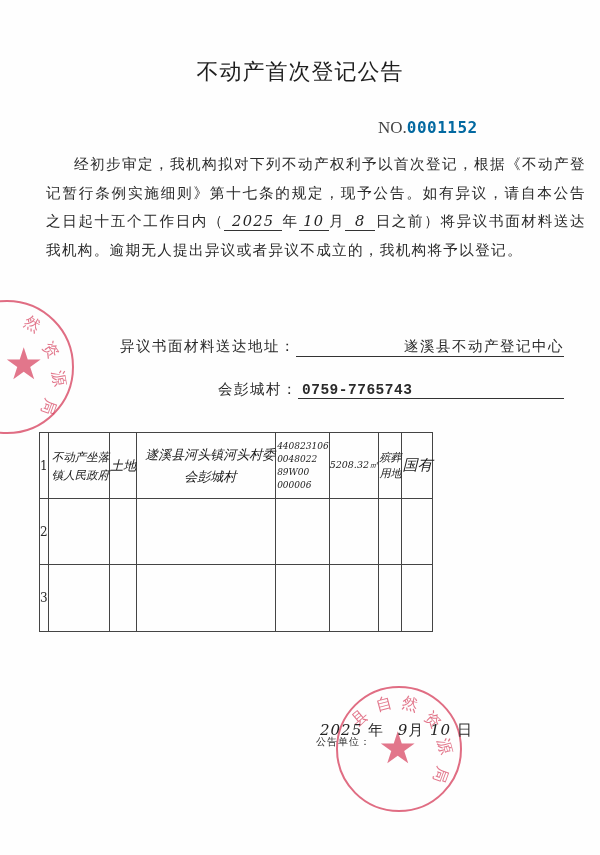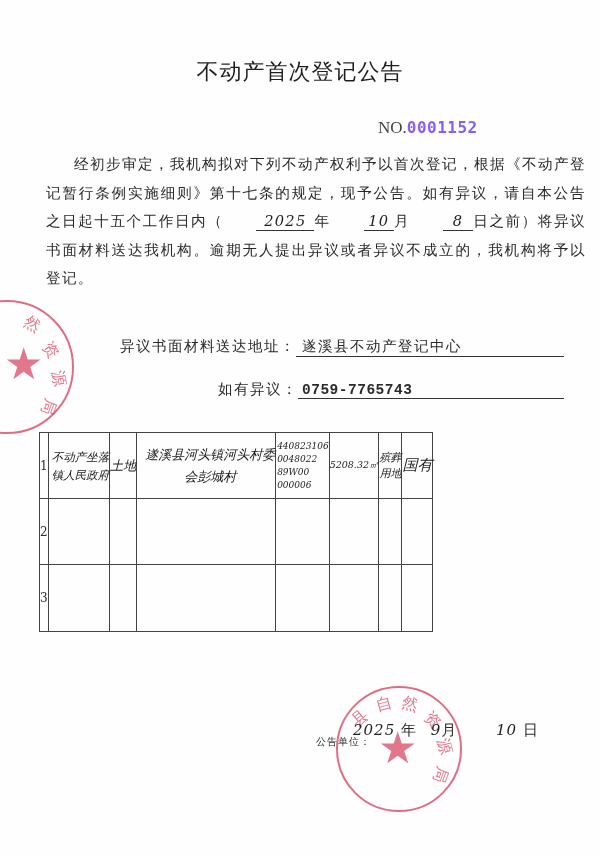--- a/index.html
+++ b/index.html
@@ -11,30 +11,30 @@
   }
   .title {
     position: absolute; left: 0; top: 57px; width: 600px; text-align: center;
     font-family: "DejaVu Sans", "Liberation Sans", sans-serif;
     font-size: 22px; letter-spacing: 1px; color: #1e1e1e;
   }
   .serial {
     position: absolute; left: 378px; top: 118px; font-size: 17px;
     font-family: "Liberation Serif", serif; color: #444;
   }
-  .serial .num { color: #8b5cf6; font-family: "DejaVu Sans Mono", monospace; font-weight: bold; font-size: 16px; letter-spacing: 0.5px; }
+  .serial .num { color: #0369a1; font-family: "DejaVu Sans Mono", monospace; font-weight: bold; font-size: 16px; letter-spacing: 0.5px; }
   .para {
     position: absolute; left: 46px; top: 150px; width: 540px;
     font-size: 14.6px; line-height: 28.5px; letter-spacing: 1.3px; text-align: justify;
   }
   .para .indent { display: inline-block; width: 28px; }
-  .hw { font-family: "DejaVu Serif", serif; font-style: italic; color: #222; margin-left: 33px; }
+  .hw { font-family: "DejaVu Serif", serif; font-style: italic; color: #222; }
   .blank { display: inline-block; border-bottom: 1px solid #333; text-align: center; line-height: 18px; }
   .addr-row {
-    position: absolute; top: 337px; left: 120px; font-size: 14.5px; letter-spacing: 1.5px;
+    position: absolute; top: 337px; left: 120px; font-size: 14.5px; letter-spacing: 1.5px; text-align: right;
   }
   .addr-row .val { display: inline-block; width: 262px; border-bottom: 1px solid #333; padding-left: 6px; }
   .contact-row {
     position: absolute; top: 380px; left: 218px; font-size: 14.5px; letter-spacing: 1.5px;
   }
   .contact-row .val { display: inline-block; width: 262px; border-bottom: 1px solid #333; padding-left: 4px; font-family: "Liberation Mono", monospace; letter-spacing: 0.5px; font-weight: bold; }
   table.reg {
     position: absolute; left: 39px; top: 432px; border-collapse: collapse;
     font-size: 12.5px;
   }
@@ -67,21 +67,21 @@
 
 <div class="para">
   <span class="indent"></span><span>经初步审定，我机构拟对下列不动产权利予以首次登记，根据《不动产登记暂行条例实施细则》第十七条的规定，现予公告。如有异议，请自本公告之日起十五个工作日内（</span><span class="blank hw" style="width:58px">2025</span><span>年</span><span class="blank hw" style="width:30px">10</span><span>月</span><span class="blank hw" style="width:30px">8</span><span>日之前）将异议书面材料送达我机构。逾期无人提出异议或者异议不成立的，我机构将予以登记。</span>
 </div>
 
 <div class="addr-row">
   <span>异议书面材料送达地址：</span><span class="val">遂溪县不动产登记中心</span>
 </div>
 
 <div class="contact-row">
-  <span>如有异议：</span><span class="val">0759-7765743</span>
+  <span>会彭城村：</span><span class="val">0759-7765743</span>
 </div>
 
 <table class="reg">
   <tbody>
   <tr style="height:66px">
     <td style="font-size:12px">1</td>
     <td class="hand" style="font-size:11.5px;line-height:18px;text-align:left;padding-left:3px"><span>不动产坐落</span><br><span>镇人民政府</span></td>
     <td class="hand" style="font-size:13px">土地</td>
     <td class="hand" style="font-size:13px;line-height:22px;text-align:center;padding-left:8px"><span>遂溪县河头镇河头村委</span><br><span>会彭城村</span></td>
     <td class="hand" style="font-size:9px;line-height:13px;text-align:left;padding-left:1px"><span>440823106</span><br><span>0048022</span><br><span>89W00</span><br><span>000006</span></td>

